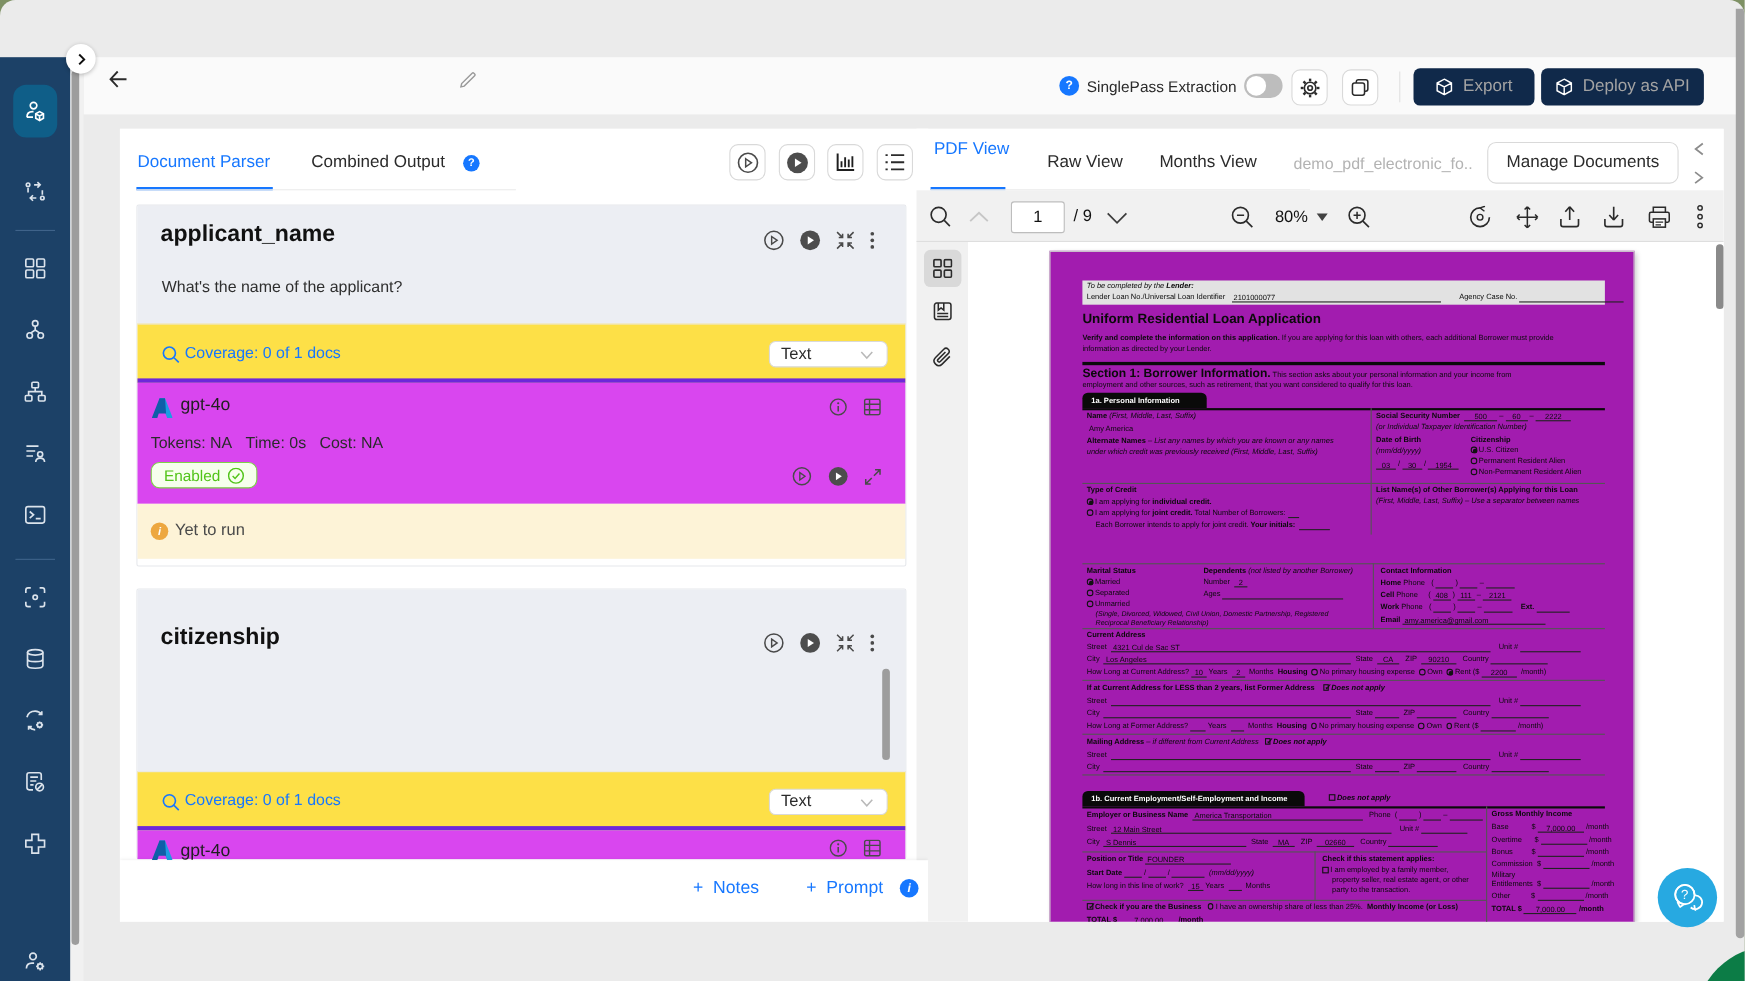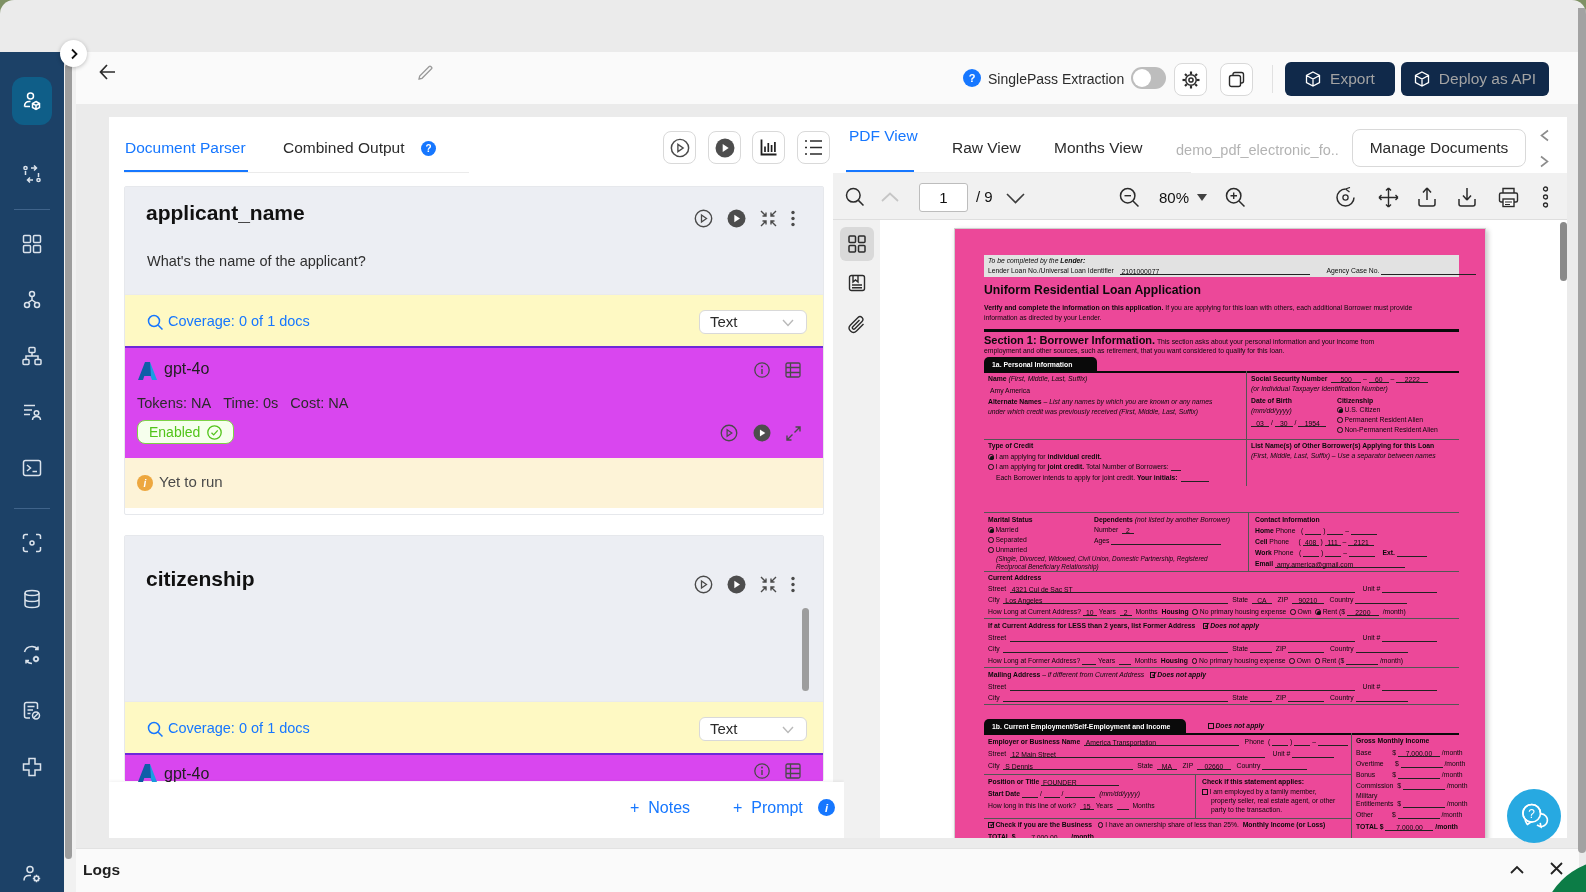--- a/index.html
+++ b/index.html
@@ -55,37 +55,37 @@
 .ltabs .underline { position:absolute; left:15px; top:53px; width:124px; height:2.5px; background:#1677ff; }
 .ltabs .tabborder { position:absolute; left:15px; top:54.5px; width:345px; height:1px; background:#ebebeb; }
 .sqbtn { position:absolute; top:14px; width:33px; height:33px; border:1px solid #d9d9d9; border-radius:8px; background:#fff; display:flex; align-items:center; justify-content:center; }
 
 
 .card { position:absolute; left:15px; width:700px; border:1px solid #e6e8ec; border-radius:2px; }
 .card-head { background:#eceef3; padding:0; }
 .card-title { font-size:21px; font-weight:bold; color:#111; }
 .hicons { position:absolute; right:28px; display:flex; gap:14px; align-items:center; }
 .qtext { font-size:14.5px; color:#2f2f2f; }
-.covrow { height:54px; background:#fef9c3; border-top:1px solid #e9eaee; border-bottom:2px solid #6d28d9; position:relative; }
+.covrow { height:54px; background:#fde047; border-top:1px solid #e9eaee; border-bottom:4px solid #6d28d9; position:relative; }
 .covtxt { position:absolute; left:43px; top:18px; font-size:14.5px; color:#1677ff; }
 .selbox { position:absolute; right:16px; top:15px; width:108px; height:24px; border:1px solid #d9d9d9; border-radius:6px; background:#fff; }
 .selbox .stxt { position:absolute; left:10px; top:2px; font-size:15px; color:#2b2b2b; }
 .llmrow { background:#d946ef; position:relative; }
 .pill { display:inline-flex; align-items:center; gap:7px; border:1px solid #7ed148; background:#f6ffed; color:#52c41a; font-size:14px; border-radius:8px; padding:3px 11px; }
 .banner { height:50px; background:#fdf3d7; position:relative; }
 .lfooter { position:absolute; left:0; bottom:0; width:100%; height:56px; background:#fff; z-index:5; box-shadow:0 -1px 3px rgba(0,0,0,.06); }
 .lfoot-btn { font-size:16px; color:#1677ff; }
 .lscroll { position:absolute; right:2px; top:63px; width:6px; height:119px; background:#9d9d9d; border-radius:3px; }
 
 
 .rtabs { position:absolute; left:0; top:0; width:100%; height:56px; background:#fff; }
 .rtb { position:absolute; top:56px; left:0; width:100%; height:47px; background:#f1f1f1; border-bottom:1px solid #dedede; }
 .rstrip { position:absolute; left:0; top:103px; width:47px; height:618px; background:#f1f1f1; }
 .docarea { position:absolute; left:47px; top:103px; width:687px; height:618px; background:#fff; }
-.page { position:absolute; left:74px; top:8px; width:532px; height:640px; background:#ec4899; border:1px solid #cfcfcf; box-shadow:2px 2px 5px rgba(0,0,0,.22); overflow:hidden; }
+.page { position:absolute; left:74px; top:8px; width:532px; height:640px; background:#a21caf; border:1px solid #cfcfcf; box-shadow:2px 2px 5px rgba(0,0,0,.22); overflow:hidden; }
 .pdfthumb { position:absolute; left:727px; top:105px; width:7px; height:59px; background:#8a8a8a; border-radius:4px; }
 .mngbtn { position:absolute; left:519px; top:12px; width:174px; height:38px; border:1px solid #d9d9d9; border-radius:8px; background:#fff; font-size:15.5px; color:#2b2b2b; display:flex; align-items:center; justify-content:center; }
 .pagebox { position:absolute; left:86px; top:10px; width:49px; height:29px; background:#fff; border:1px solid #bdbdbd; border-radius:3px; font-size:15px; color:#111; display:flex; align-items:center; justify-content:center; }
 
 
 .pl { position:absolute; font-size:6.8px; color:#0a0a0a; white-space:nowrap; line-height:8px; }
 .pl b { font-weight:bold; }
 .pl i { font-style:italic; }
 .u { display:inline-block; border-bottom:0.9px solid #222; height:7px; vertical-align:bottom; }
 .hr { position:absolute; left:29px; width:475px; height:1px; background:#555; }
@@ -619,29 +619,20 @@
         <div class="pl" style="left:401px;top:553px">Commission&nbsp;&nbsp;$&nbsp;<span class="u" style="width:42px"></span>&nbsp;/month</div>
         <div class="pl" style="left:401px;top:563px">Military</div>
         <div class="pl" style="left:401px;top:571px">Entitlements&nbsp;&nbsp;$&nbsp;<span class="u" style="width:42px"></span>&nbsp;/month</div>
         <div class="pl" style="left:401px;top:582px">Other&nbsp;&nbsp;&nbsp;&nbsp;&nbsp;&nbsp;&nbsp;&nbsp;&nbsp;&nbsp;$&nbsp;<span class="u" style="width:42px"></span>&nbsp;/month</div>
         <div class="pl" style="left:401px;top:594px"><b>TOTAL $</b>&nbsp;<span class="u" style="width:48px;text-align:center">7,000.00</span>&nbsp;<b>/month</b></div>
       </div>
     </div>
     <div class="pdfthumb"></div>
   </div>
 
-  <div class="logsbar">
-    <div class="ltitle">Logs</div>
-    <svg class="abs" style="left:1445px;top:14px" width="16" height="14" viewBox="0 0 16 14">
-        <path d="M2 10 L8 4 L14 10" stroke="#222" stroke-width="1.8" fill="none"></path>
-      </svg>
-    <svg class="abs" style="left:1485px;top:12px" width="15" height="15" viewBox="0 0 15 15">
-        <path d="M2 2 L13 13 M13 2 L2 13" stroke="#222" stroke-width="1.8" fill="none"></path>
-      </svg>
-  </div>
 
   <div class="fab">
     <svg width="32" height="32" viewBox="0 0 32 32">
       <path d="M22.5 13.5 A8.8 8.8 0 1 0 13 22 L9.5 24.5 L9 24 Q7.5 21.5 7 20" fill="none" stroke="#fff" stroke-width="1.6"></path>
       <circle cx="13.7" cy="13.3" r="8.8" fill="none" stroke="#fff" stroke-width="1.6"></circle>
       <path d="M19 25 A6.3 6.3 0 1 0 22 14 M19 25 L23 27 L22.2 22.8" fill="none" stroke="#fff" stroke-width="1.6"></path>
       <text x="10.2" y="17.5" font-size="12" fill="#fff" font-family="Liberation Sans">?</text>
     </svg>
   </div>
   <div class="fab2"></div>

